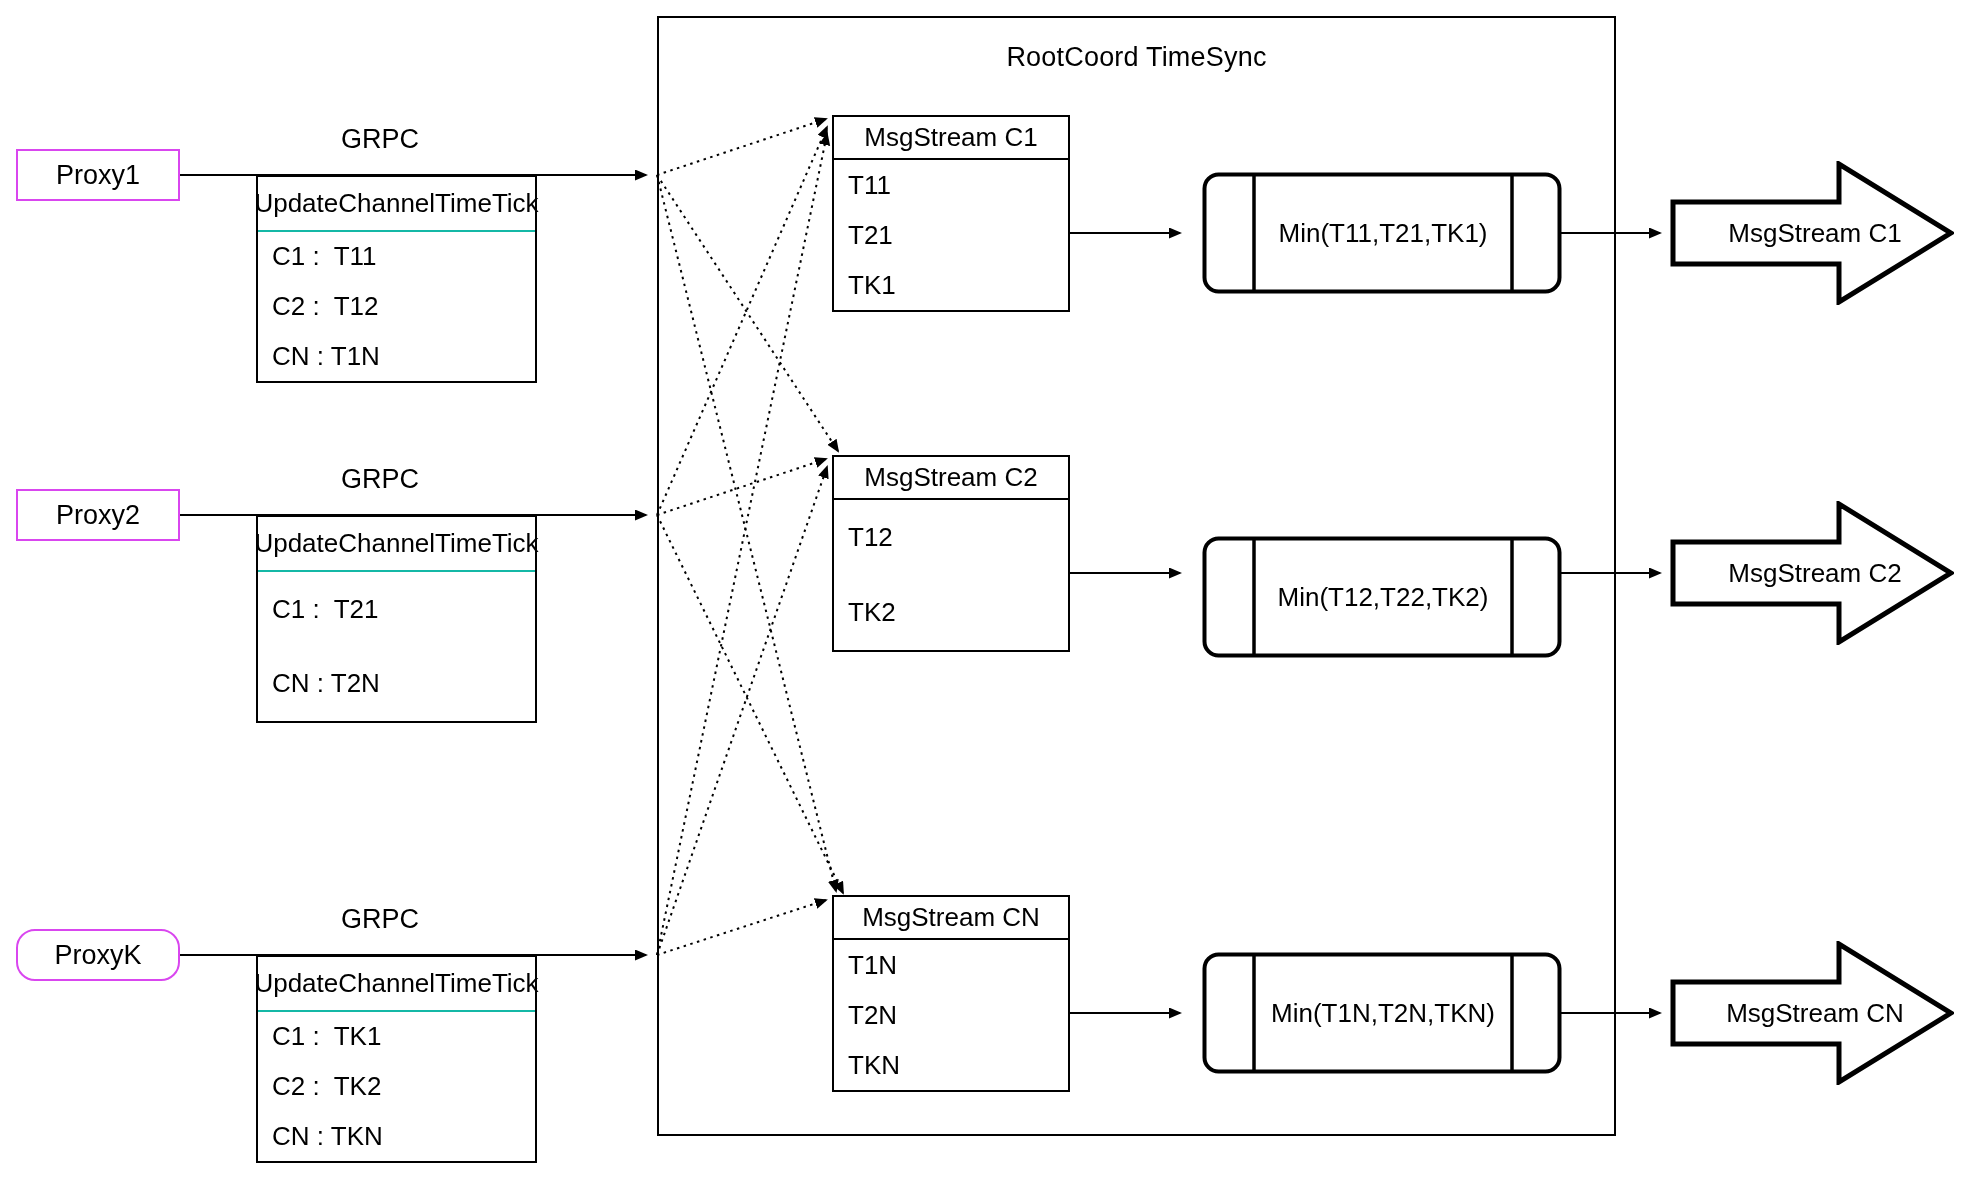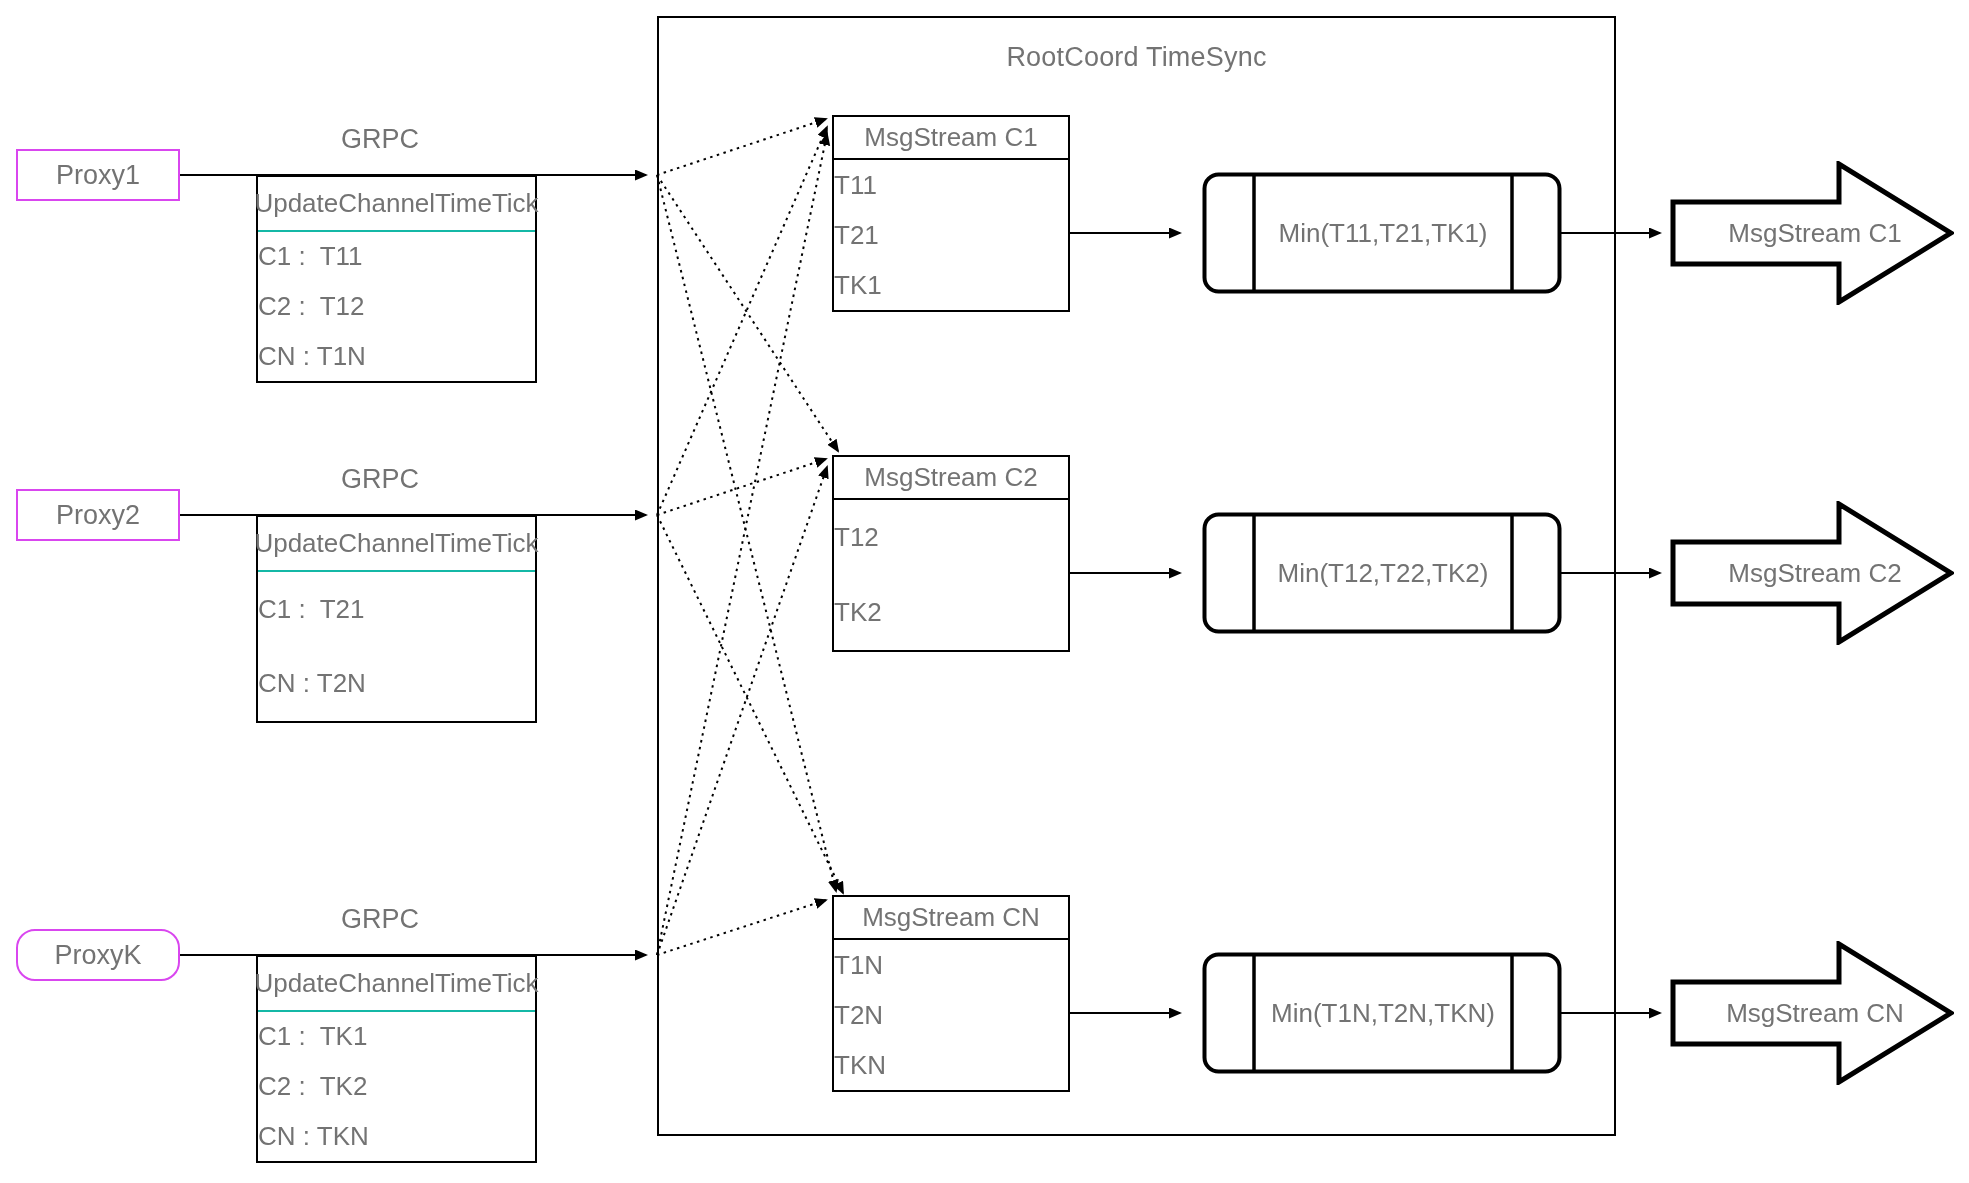--- a/index.html
+++ b/index.html
@@ -1,18 +1,18 @@
 <!DOCTYPE html>
 <html><head>
 <meta charset="utf-8">
 <style>
   html,body{margin:0;padding:0;background:#ffffff;}
   #canvas{
     position:relative;width:1969px;height:1183px;background:#ffffff;
-    font-family:"Liberation Sans", sans-serif;color:#737373;overflow:hidden;
+    font-family:"Liberation Sans", sans-serif;color:#000000;overflow:hidden;
   }
   #connectors{position:absolute;left:0;top:0;width:1969px;height:1183px;}
   .abs{position:absolute;box-sizing:border-box;}
   .container-box{
     border:2px solid #000;background:transparent;
   }
   .title{
     text-align:center;font-size:27px;letter-spacing:0.2px;
   }
   .proxy-box{
@@ -28,21 +28,21 @@
   }
   .utable-header{
     border-bottom:2px solid #14b8a6;display:flex;align-items:center;justify-content:center;
     font-size:26px;height:53px;flex:0 0 53px;
   }
   .mtable-header{
     border-bottom:2px solid #000;display:flex;align-items:center;justify-content:center;
     font-size:26px;height:41px;flex:0 0 41px;
   }
   .trow{
-    flex:1 1 auto;display:flex;align-items:center;
+    flex:1 1 auto;display:flex;align-items:center;padding-left:14px;
     font-size:26px;white-space:pre;
   }
   .minbox{background:transparent;margin-left:12px;}
   .minbox .shape,.bigarrow .shape{position:absolute;left:0;top:0;}
   .min-label{
     position:absolute;left:52px;top:0;width:258px;height:100%;
     display:flex;align-items:center;justify-content:center;font-size:26px;white-space:pre;
   }
   .arrow-label{
     position:absolute;left:30px;top:0;width:230px;height:100%;
@@ -132,21 +132,21 @@
     <div class="trow">C1 :  T21</div>
     <div class="trow">CN : T2N</div>
   </div>
 
   <div class="abs mtable" style="left:832px;top:455px;width:238px;height:197px;">
     <div class="mtable-header">MsgStream C2</div>
     <div class="trow">T12</div>
     <div class="trow">TK2</div>
   </div>
 
-  <div class="abs minbox" style="left:1190px;top:512px;width:360px;height:122px;padding-left:22px;">
+  <div class="abs minbox" style="left:1190px;top:536px;width:360px;height:122px;padding-left:22px;">
     <svg class="shape" width="360" height="122" viewBox="0 0 360 122">
       <rect x="2.5" y="2.5" width="355" height="117" rx="14" ry="14" fill="#fff" stroke="#000" stroke-width="4"></rect>
       <line x1="52" y1="3" x2="52" y2="119" stroke="#000" stroke-width="3.5"></line>
       <line x1="310" y1="3" x2="310" y2="119" stroke="#000" stroke-width="3.5"></line>
     </svg>
     <div class="min-label">Min(T12,T22,TK2)</div>
   </div>
 
   <div class="abs bigarrow" style="left:1670px;top:501px;width:284px;height:144px;">
     <svg class="shape" width="284" height="144" viewBox="0 0 284 144">

